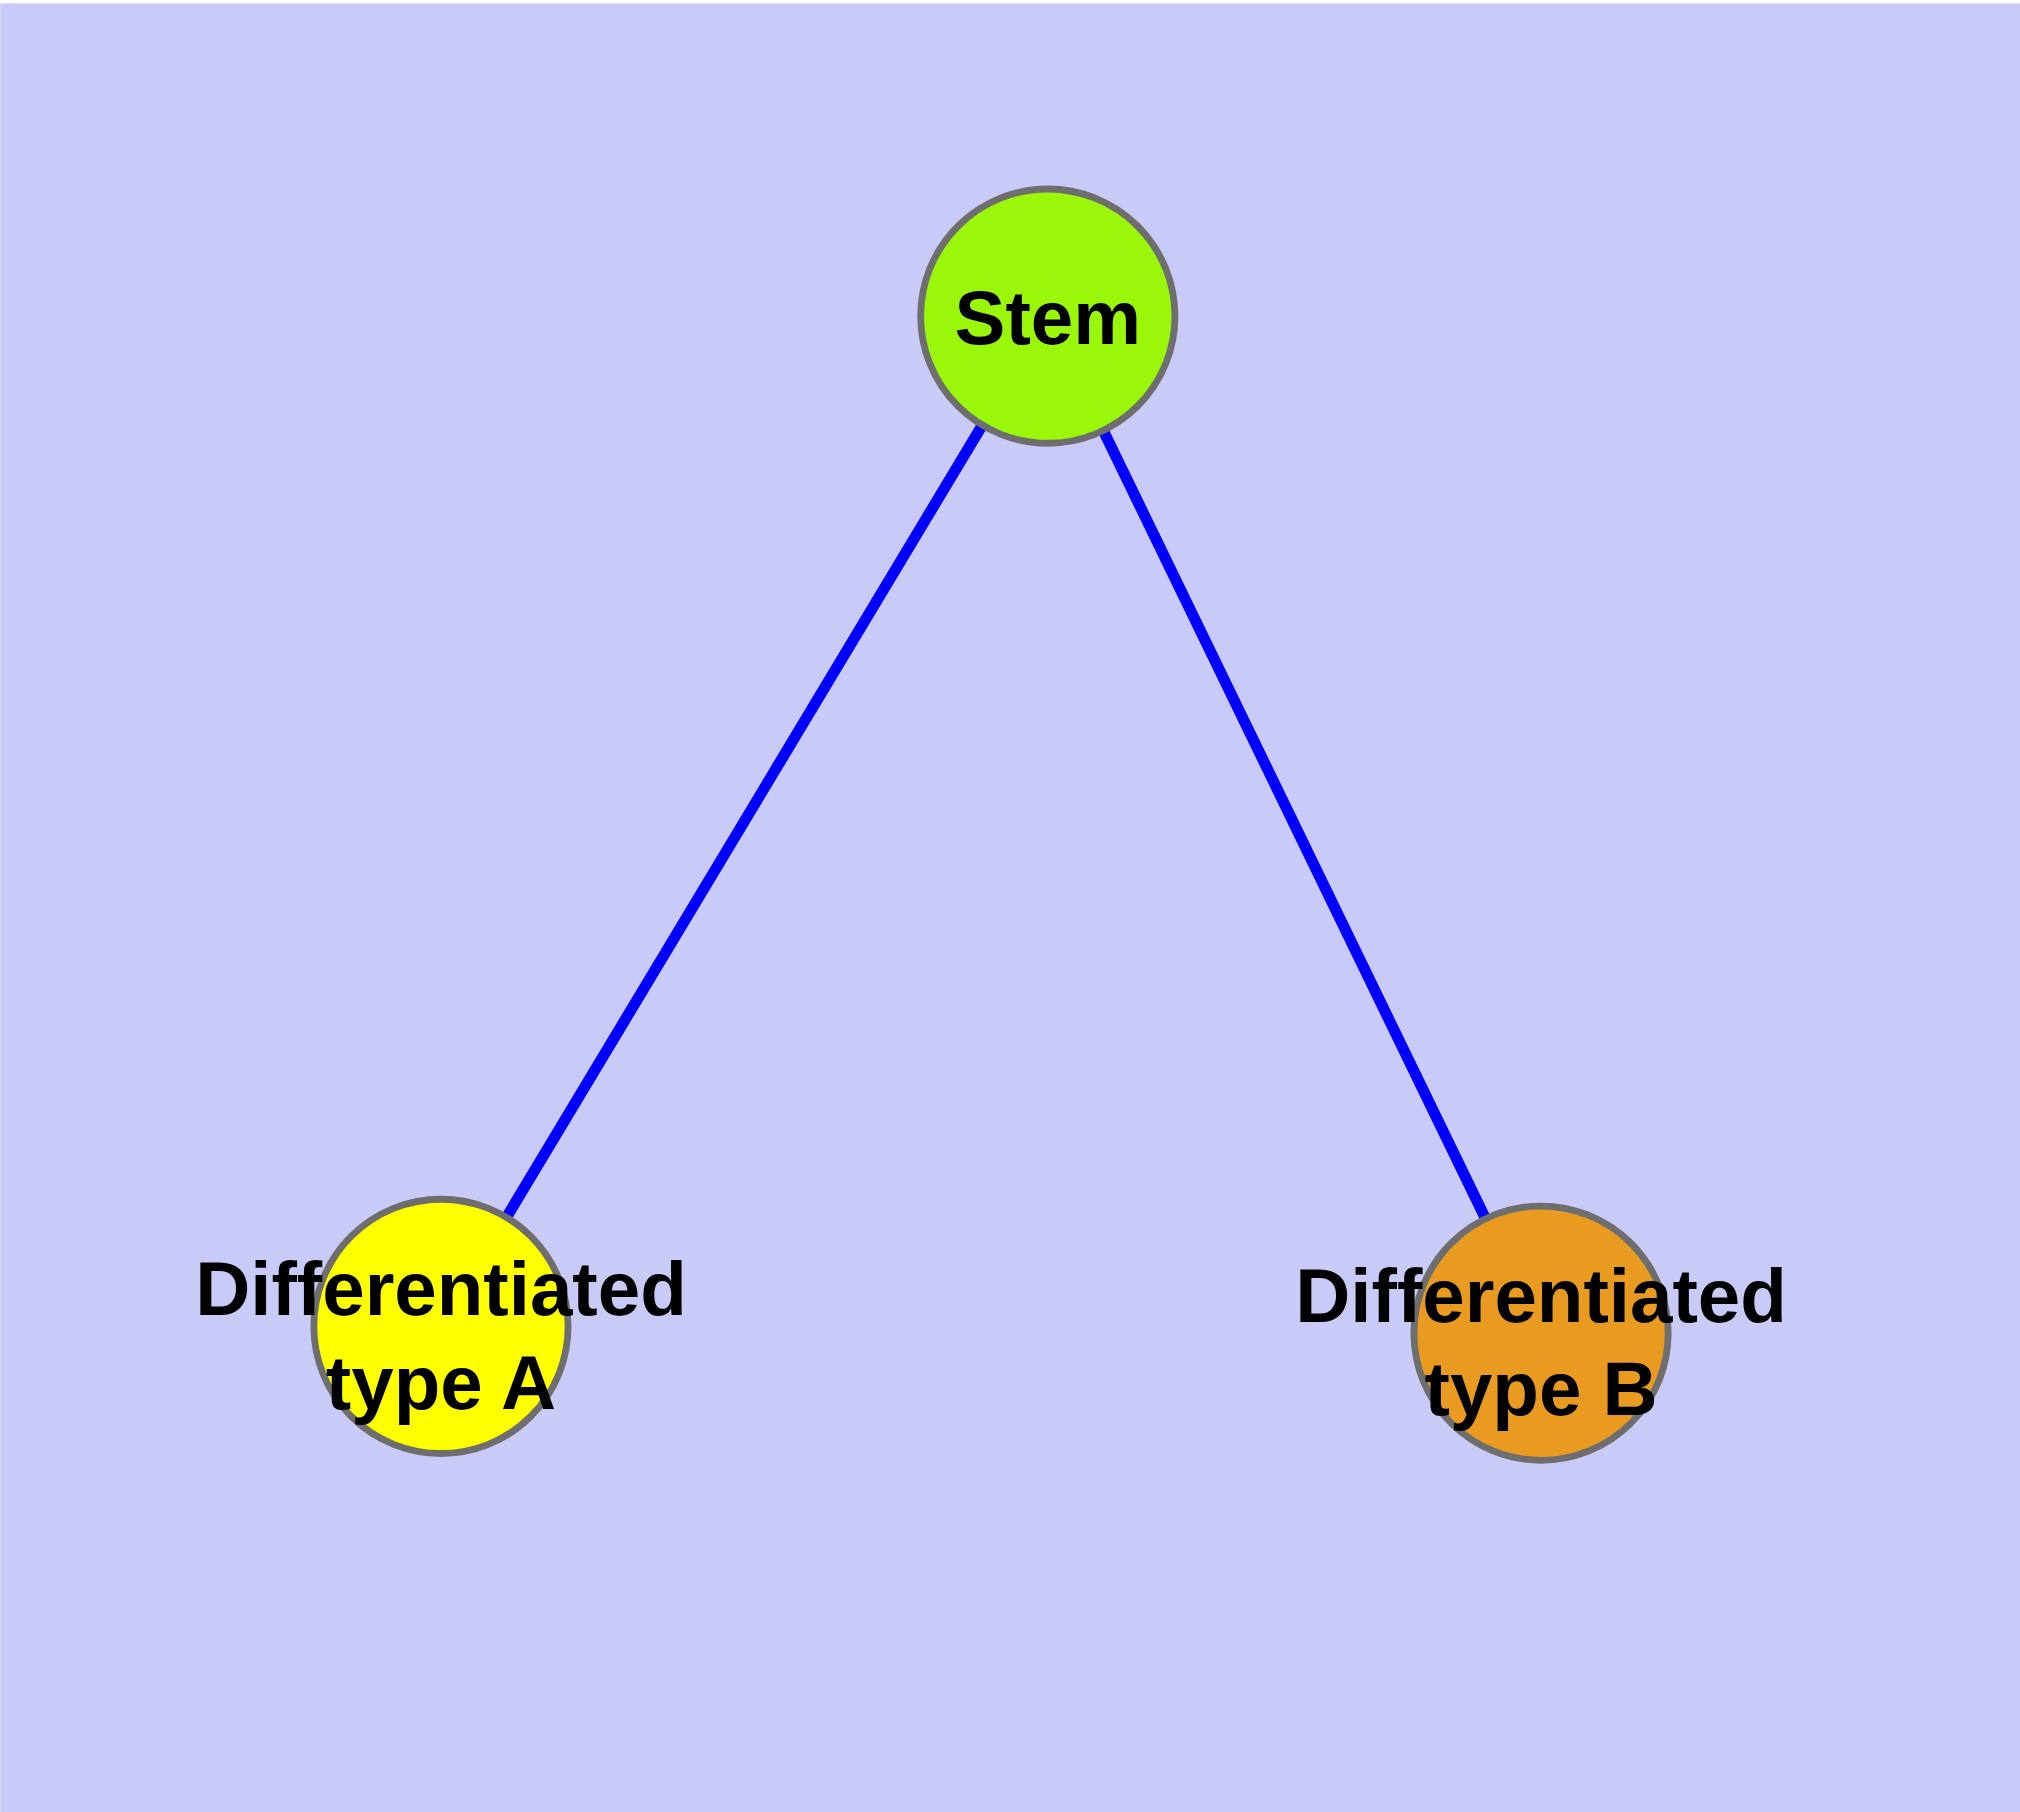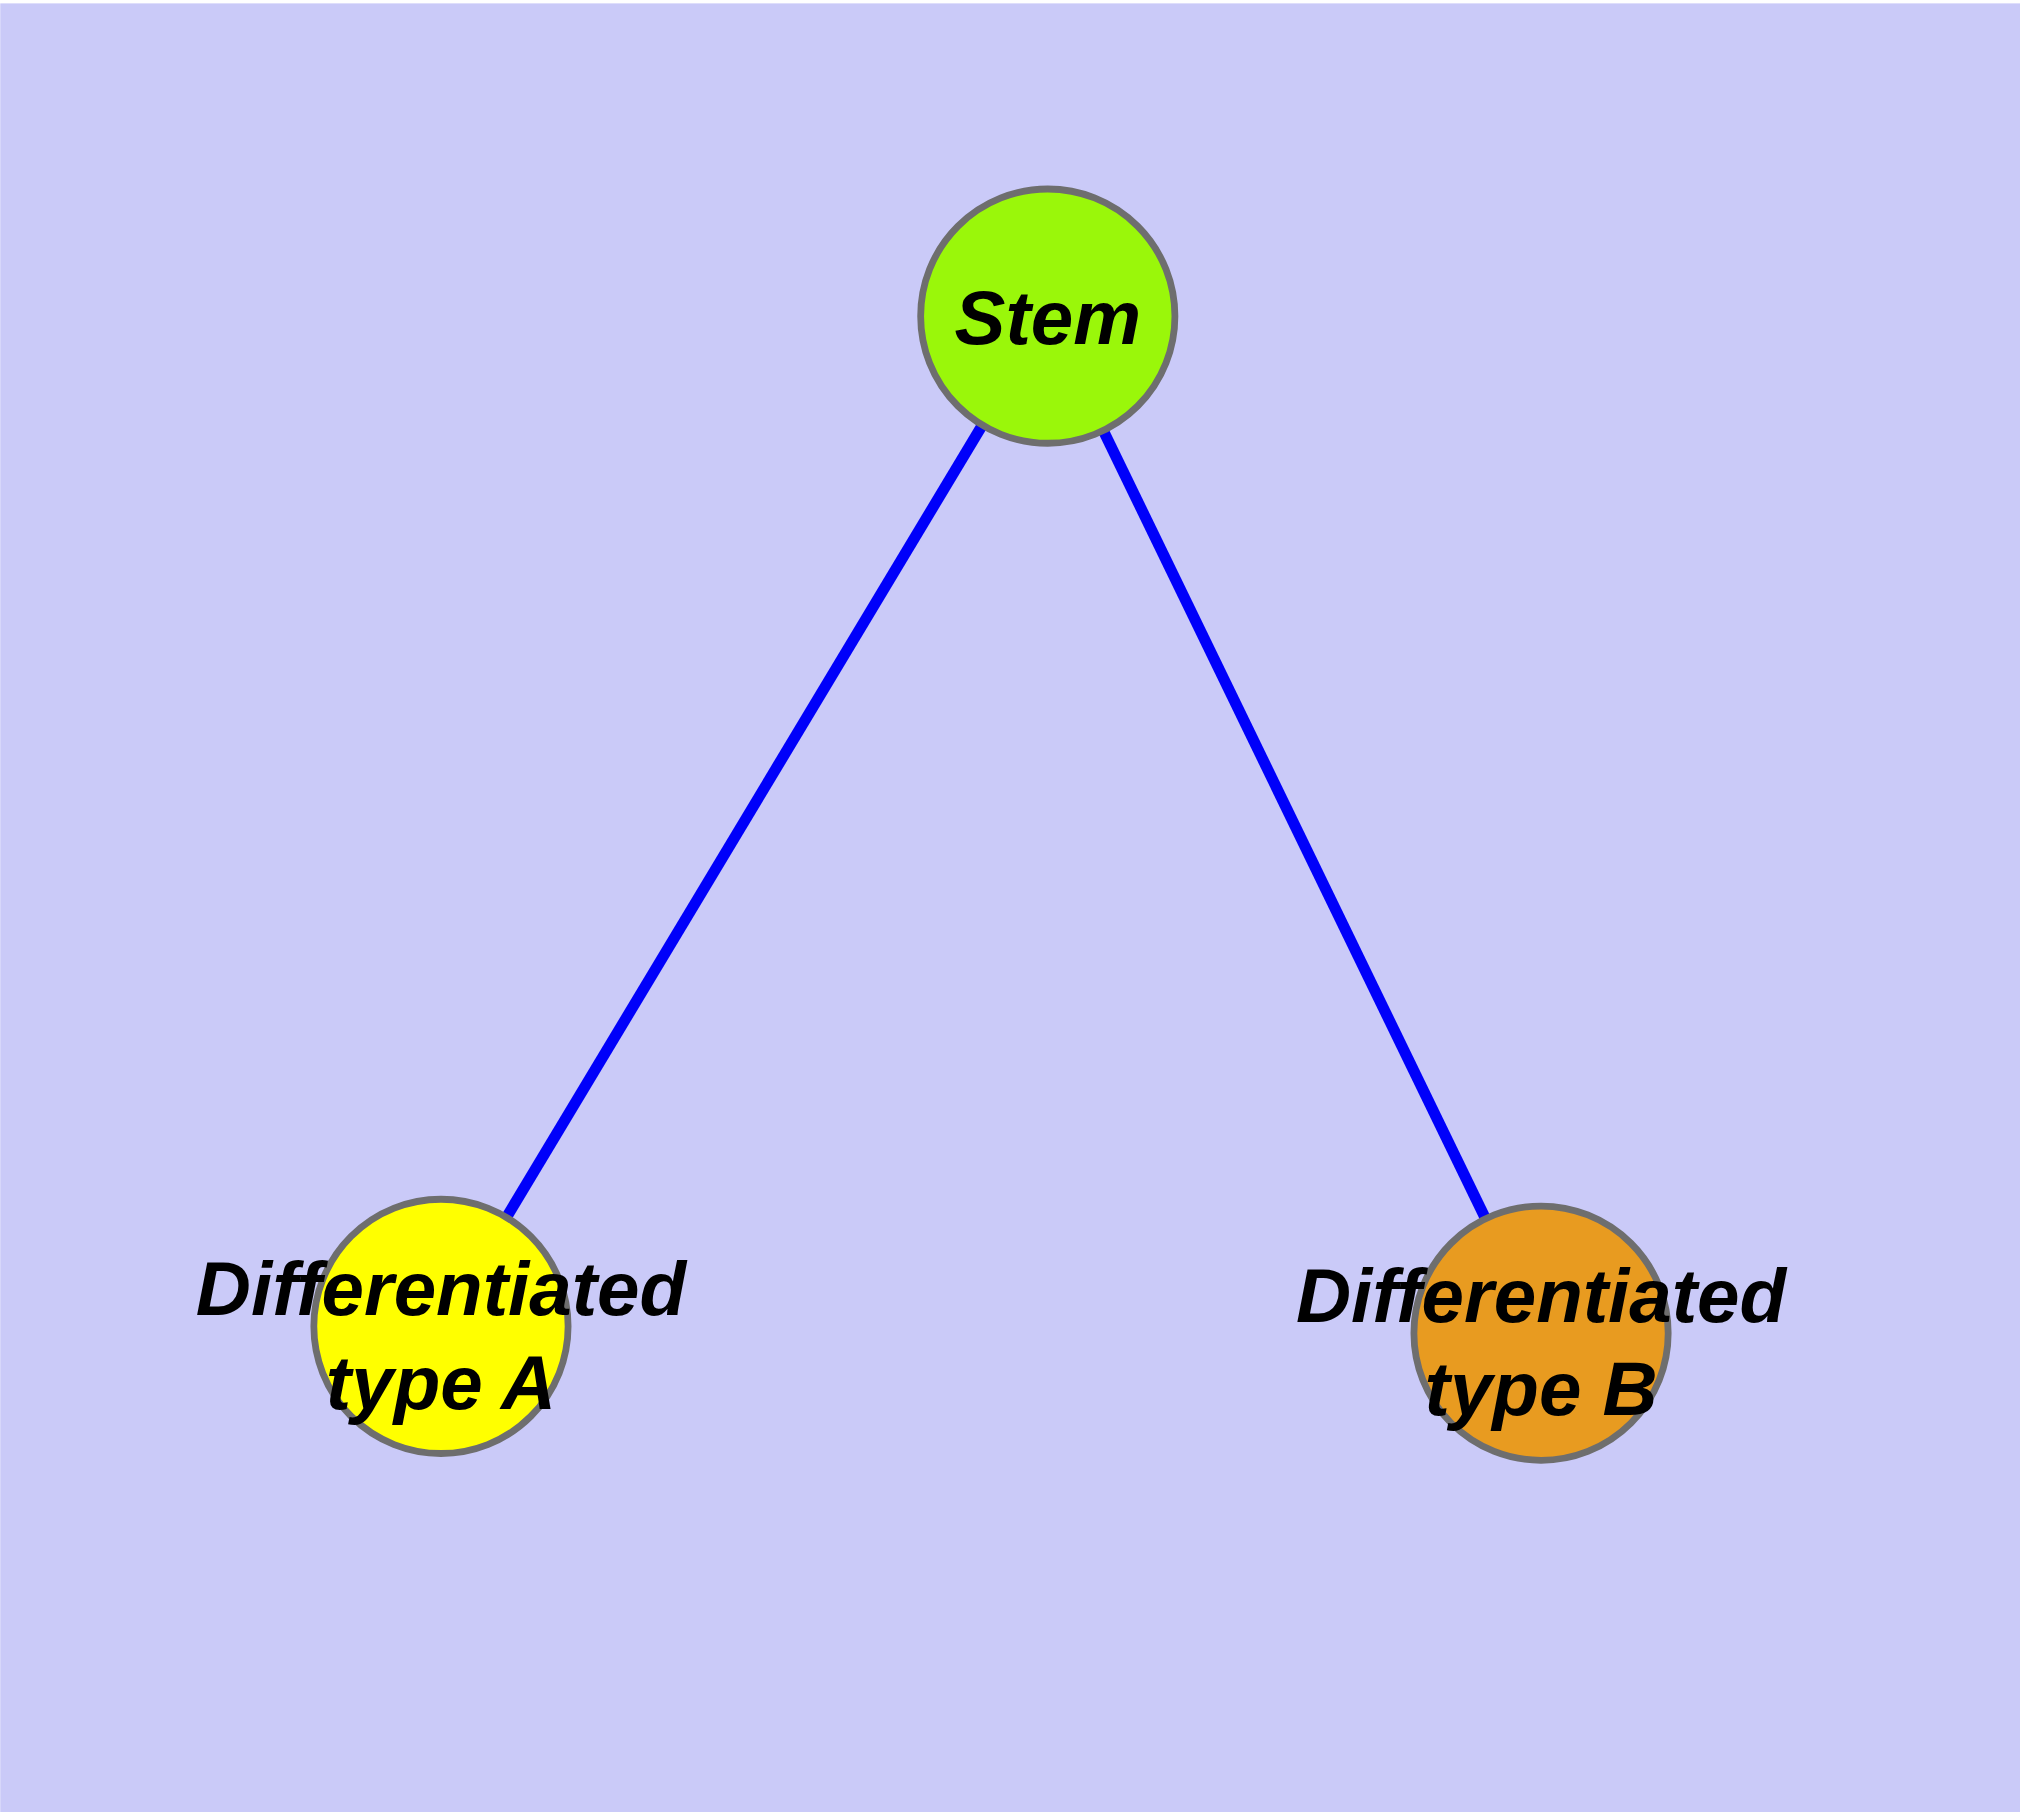--- a/index.html
+++ b/index.html
@@ -7,21 +7,20 @@
     padding: 0;
     background: #ffffff;
     font-family: "Liberation Sans", sans-serif;
   }
   #stage {
     position: relative;
     width: 2021px;
     height: 1812px;
     background: #ffffff;
     overflow: hidden;
-    font-style: italic;
   }
   #stage svg {
     display: block;
     width: 100%;
     height: 100%;
   }
   .node-circle {
     stroke-width: 8px;
   }
   .edge-line {

